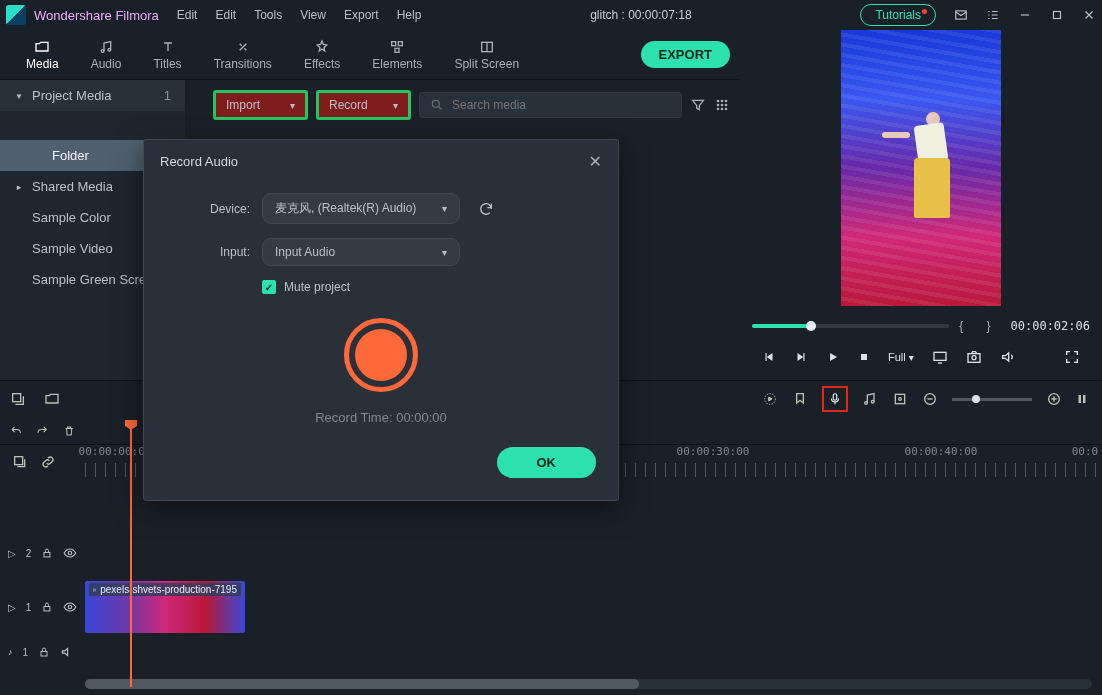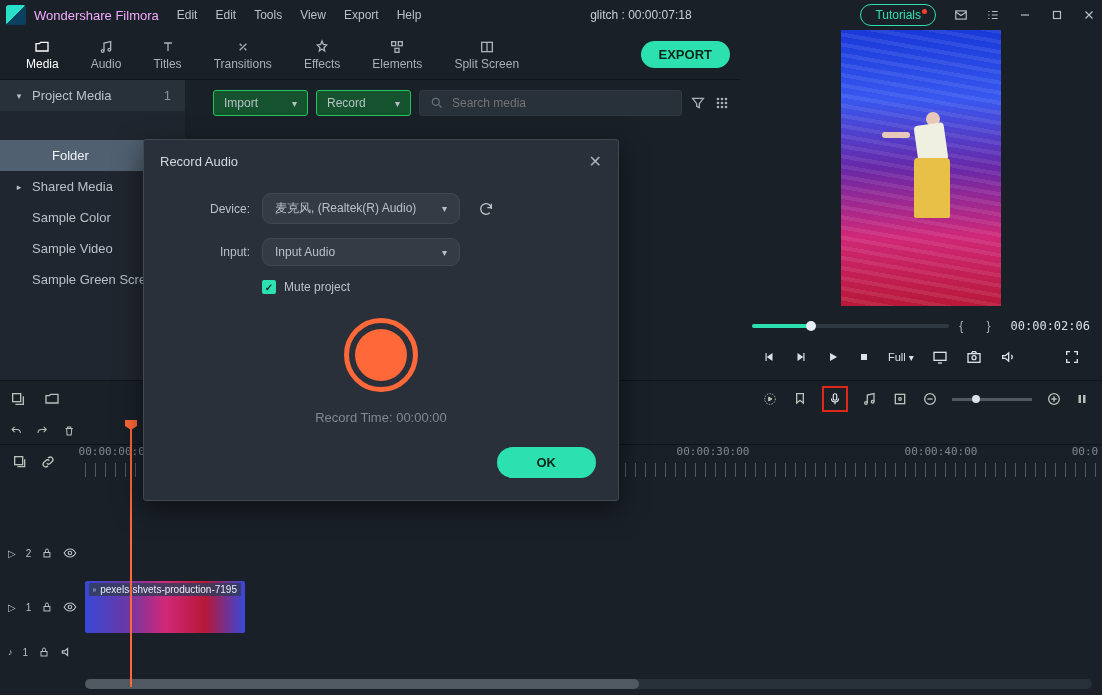--- a/index.html
+++ b/index.html
@@ -23,21 +23,21 @@
 .export-btn { margin-left: auto; background: #2de0b0; color: #0a2818; font-weight: bold; padding: 6px 18px; border-radius: 16px; border: none; cursor: pointer; font-size: 13px; }
 .panel-body { display: flex; height: 300px; }
 .sidebar { width: 185px; background: #20262f; }
 .sidebar-item { display: flex; align-items: center; padding: 8px 14px; cursor: pointer; font-size: 13px; }
 .sidebar-item.header { background: #283039; }
 .sidebar-item.selected { background: #506070; color: #f0f4f8; margin-top: 29px; }
 .tri { width: 10px; display: inline-block; text-align: center; margin-right: 8px; font-size: 9px; }
 .count { margin-left: auto; color: #8a929a; }
 .content-area { flex: 1; background: #1a2028; padding: 10px; }
 .content-tools { display: flex; gap: 8px; align-items: center; }
-.dropdown { background: #14532d; border: 1px solid #22c55e; border-radius: 3px; padding: 5px 10px; display: flex; align-items: center; width: 95px; cursor: pointer; }
+.dropdown { background: #7f1d1d; border: 3px solid #22c55e; border-radius: 3px; padding: 5px 10px; display: flex; align-items: center; width: 95px; cursor: pointer; }
 .dropdown .chev { margin-left: auto; }
 .search-box { background: #283039; border: 1px solid #303842; border-radius: 3px; padding: 5px 10px; flex: 1; display: flex; align-items: center; gap: 8px; color: #687078; }
 .search-box input { background: transparent; border: none; outline: none; color: #b8c0c8; flex: 1; font-size: 12px; }
 .tool-icon { width: 16px; height: 16px; cursor: pointer; color: #a8b0b8; }
 .preview-panel { flex: 1; background: #1a2028; display: flex; flex-direction: column; }
 .preview-img { height: 284px; margin: 0 auto; width: 160px; background: linear-gradient(180deg, #1838d8 0%, #3858f0 25%, #6828a8 50%, #d02878 75%, #b81838 100%); position: relative; overflow: hidden; }
 .stripes { position: absolute; inset: 0; background: repeating-linear-gradient(190deg, rgba(255,255,255,0.08) 0 4px, transparent 4px 10px); }
 .dancer { position: absolute; left: 50%; top: 40%; transform: translate(-50%,-30%); width: 70px; height: 140px; }
 .head { position:absolute; top:14px; right:16px; width:14px; height:14px; background:#e8c8b8; border-radius:50%; }
 .torso { position:absolute; top:26px; right:10px; width:30px; height:38px; background:#f0f0e0; border-radius:4px; transform: rotate(-8deg); }

